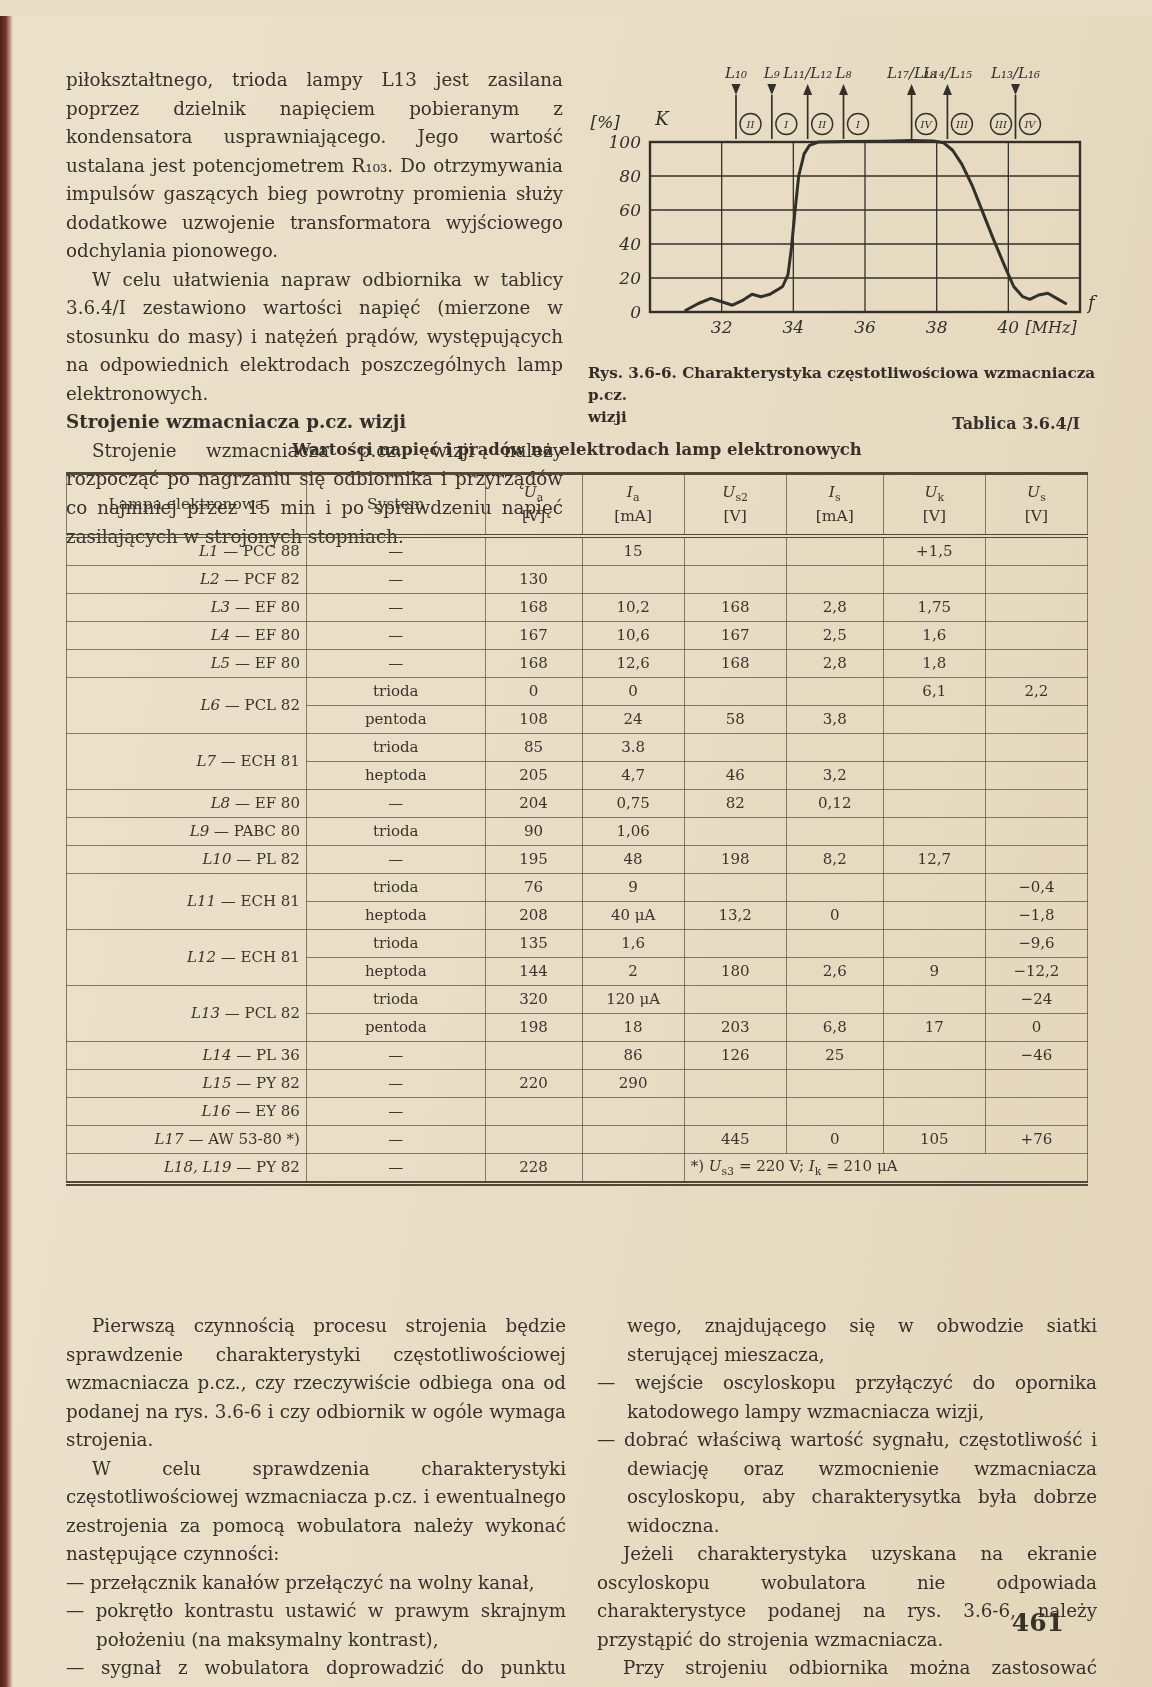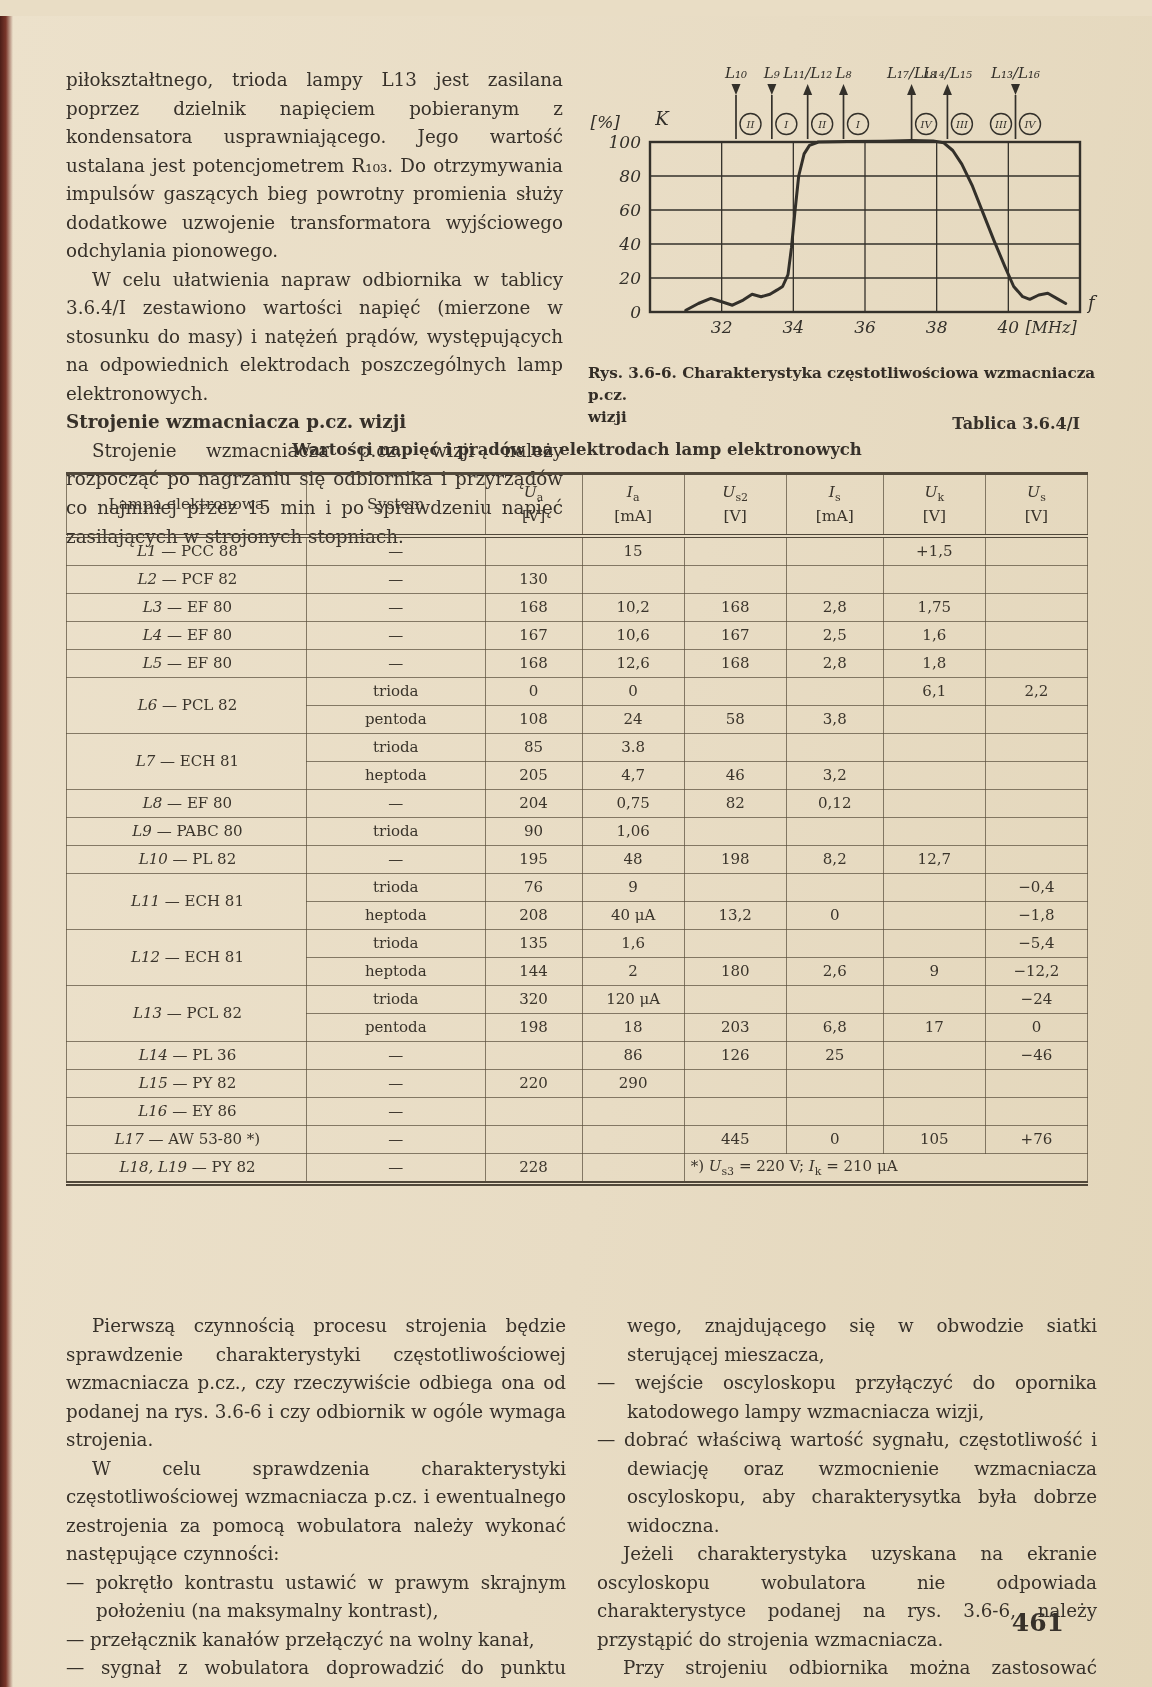--- a/index.html
+++ b/index.html
@@ -23,21 +23,21 @@
   .tab-label{position:absolute;top:398px;right:72px;font-size:16px;font-weight:bold;}
   .tablewrap{position:absolute;left:66px;top:424px;width:1022px;}
   .table-title{text-align:center;font-weight:bold;font-size:16.5px;margin:0 0 13px 0;}
   table{width:100%;border-collapse:collapse;color:#3a342b;
     border-top:3px solid #51483a;border-bottom:5px double #51483a;
     border-left:1.4px solid rgba(80,70,55,.8);border-right:1.4px solid rgba(80,70,55,.8);}
   th,td{border:1px solid rgba(92,80,62,.72);}
   thead th{border-bottom:4px double #51483a;font-weight:normal;font-size:15.5px;
     padding:7px 4px;line-height:1.35;}
   td{font-size:15px;padding:2.5px 6px;height:22px;text-align:center;}
-  td.lamp{text-align:center;padding-left:8px;}
+  td.lamp{text-align:right;padding-left:8px;}
   td.sys{text-align:center;}
   td.foot{font-size:15px;text-align:left;}
   sub{font-size:11px;}
   .botcol{position:absolute;top:1296px;width:500px;font-size:18.3px;
     line-height:1.56;text-align:justify;}
   .botcol p{margin:0;}
   .bullet{padding-left:30px;text-indent:-30px;}
   .cont{padding-left:30px;}
   .pageno{position:absolute;right:88px;top:1592px;font-size:25px;font-weight:bold;}
 </style>
@@ -306,21 +306,21 @@
             <td>−1,8</td>
           </tr>
           <tr>
             <td class="lamp" rowspan="2"><i>L12</i> — ECH 81</td>
             <td class="sys">trioda</td>
             <td>135</td>
             <td>1,6</td>
             <td></td>
             <td></td>
             <td></td>
-            <td>−5,4</td>
+            <td>−9,6</td>
           </tr>
           <tr>
             <td class="sys">heptoda</td>
             <td>144</td>
             <td>2</td>
             <td>180</td>
             <td>2,6</td>
             <td>9</td>
             <td>−12,2</td>
           </tr>
@@ -391,22 +391,22 @@
             <td class="foot" colspan="4">*)  <i>U</i><sub>s3</sub> = 220 V;   <i>I</i><sub>k</sub> = 210 μA</td>
           </tr>
         </tbody>
     </table>
   </div>
 
   <div class="botcol" style="left:66px">
     <p class="indent">Pierwszą czynnością procesu strojenia będzie sprawdzenie charakterystyki częstotliwościowej wzmacniacza p.cz., czy rzeczywiście odbiega ona od podanej na rys. 3.6-6 i czy odbiornik w ogóle wymaga strojenia.</p>
     <p class="indent">W celu sprawdzenia charakterystyki częstotliwościowej wzmacniacza p.cz. i ewentualnego zestrojenia za pomocą wobulatora należy wykonać następujące czynności:</p>
     <div id="bullets-left">
+        <p class="bullet">— przełącznik kanałów przełączyć na wolny kanał,</p>
         <p class="bullet">— pokrętło kontrastu ustawić w prawym skrajnym położeniu (na maksymalny kontrast),</p>
-        <p class="bullet">— przełącznik kanałów przełączyć na wolny kanał,</p>
         <p class="bullet">— sygnał z wobulatora doprowadzić do punktu pomiaro-</p>
       </div>
   </div>
 
   <div class="botcol" style="left:597px">
     <p class="cont">wego, znajdującego się w obwodzie siatki sterującej mieszacza,</p>
     <div id="bullets-right">
         <p class="bullet">— wejście oscyloskopu przyłączyć do opornika katodowego lampy wzmacniacza wizji,</p>
         <p class="bullet">— dobrać właściwą wartość sygnału, częstotliwość i dewiację oraz wzmocnienie wzmacniacza oscyloskopu, aby charakterysytka była dobrze widoczna.</p>
       </div>

